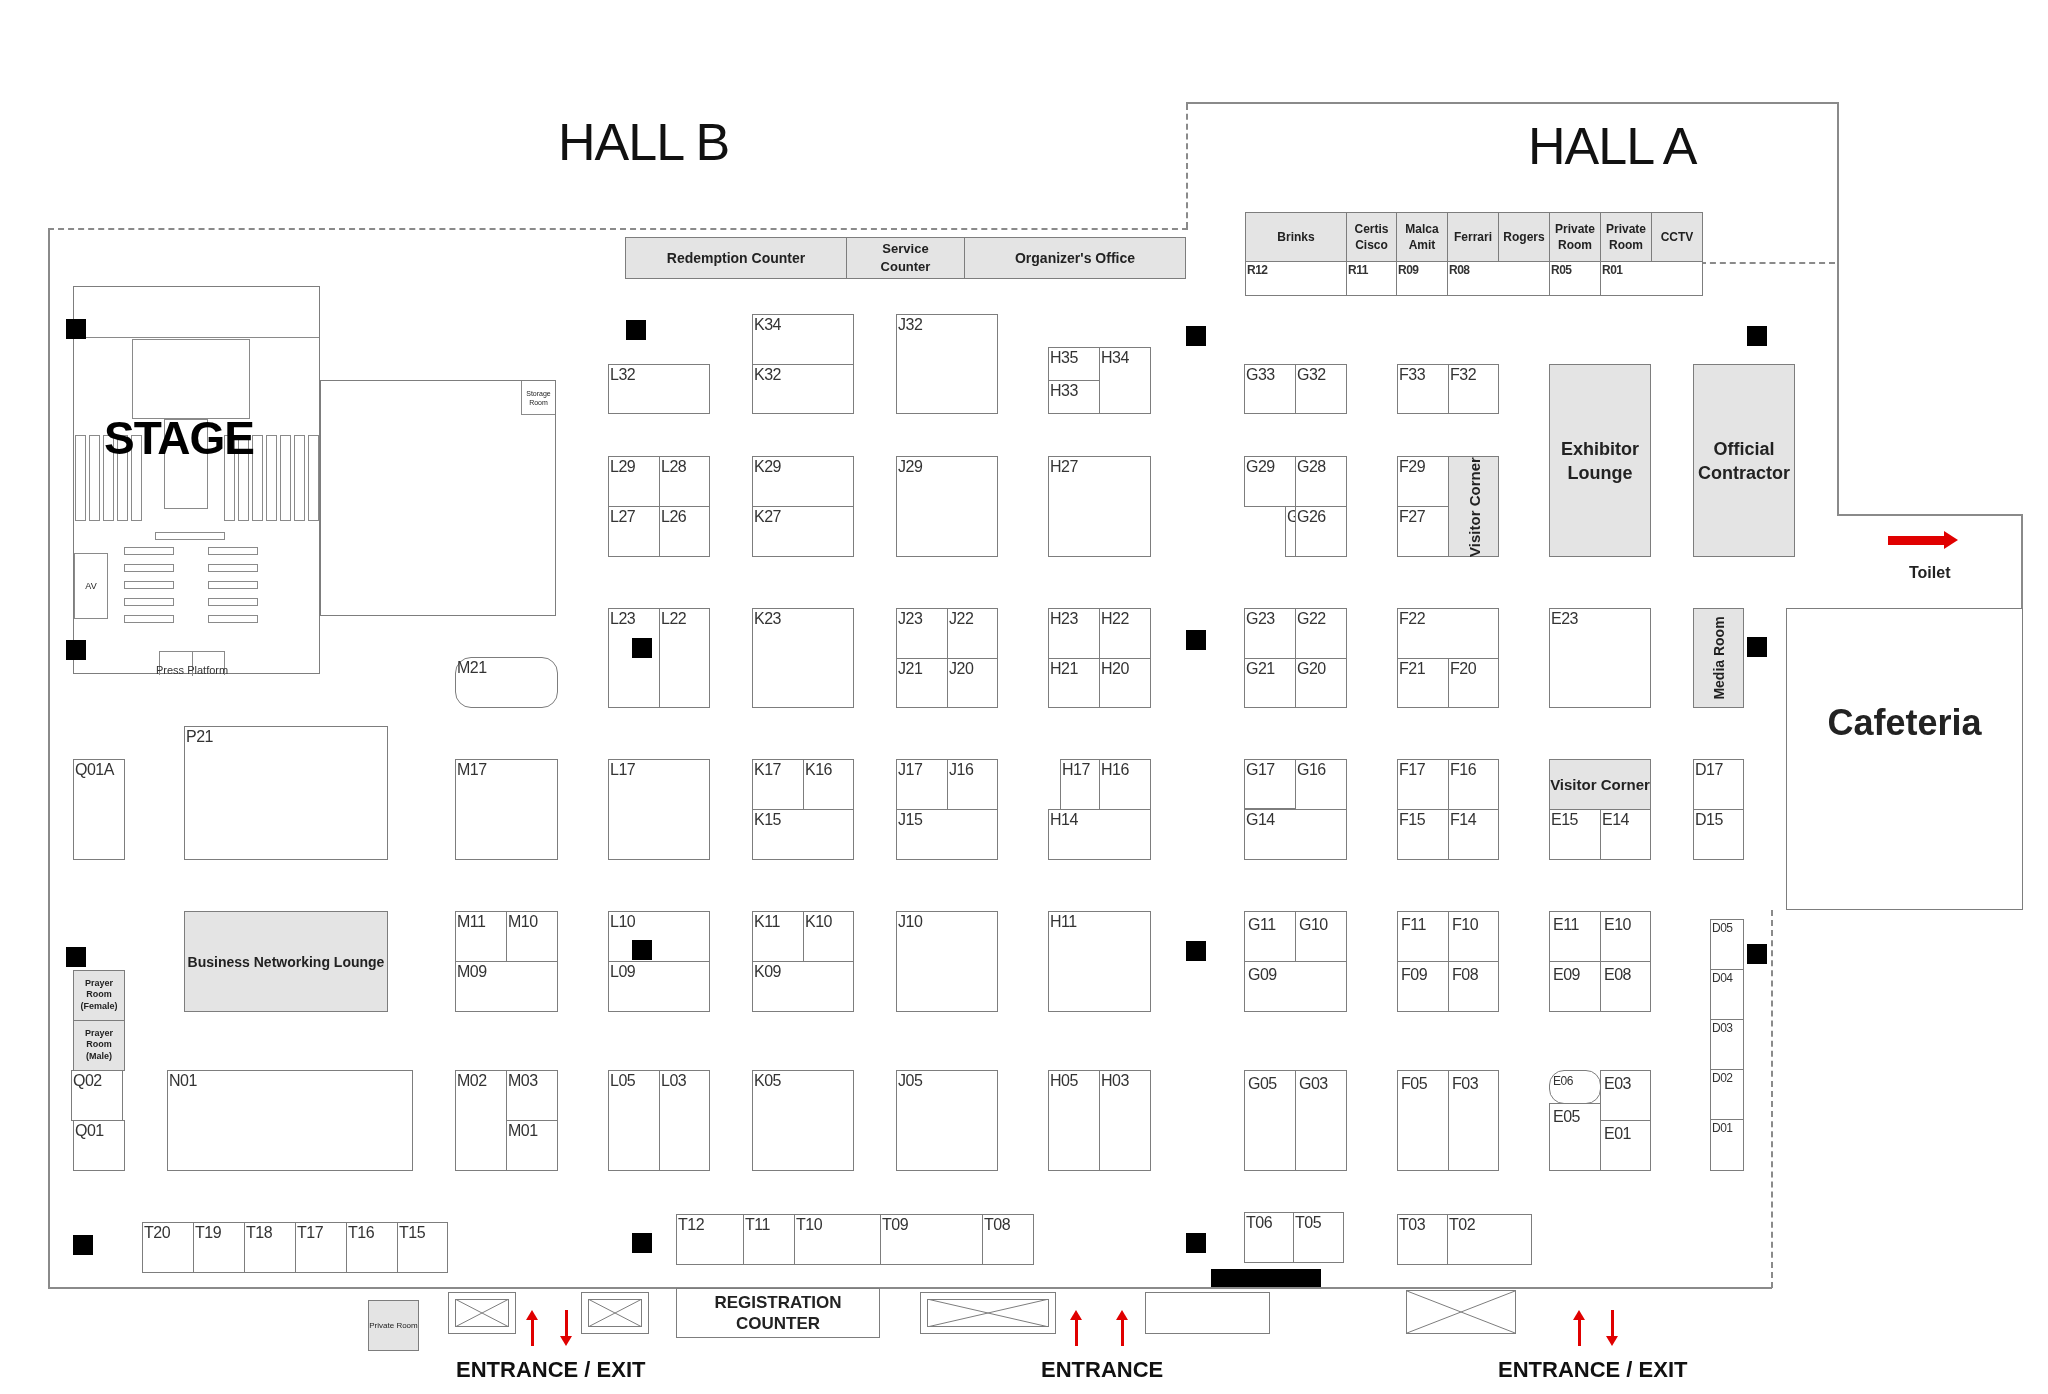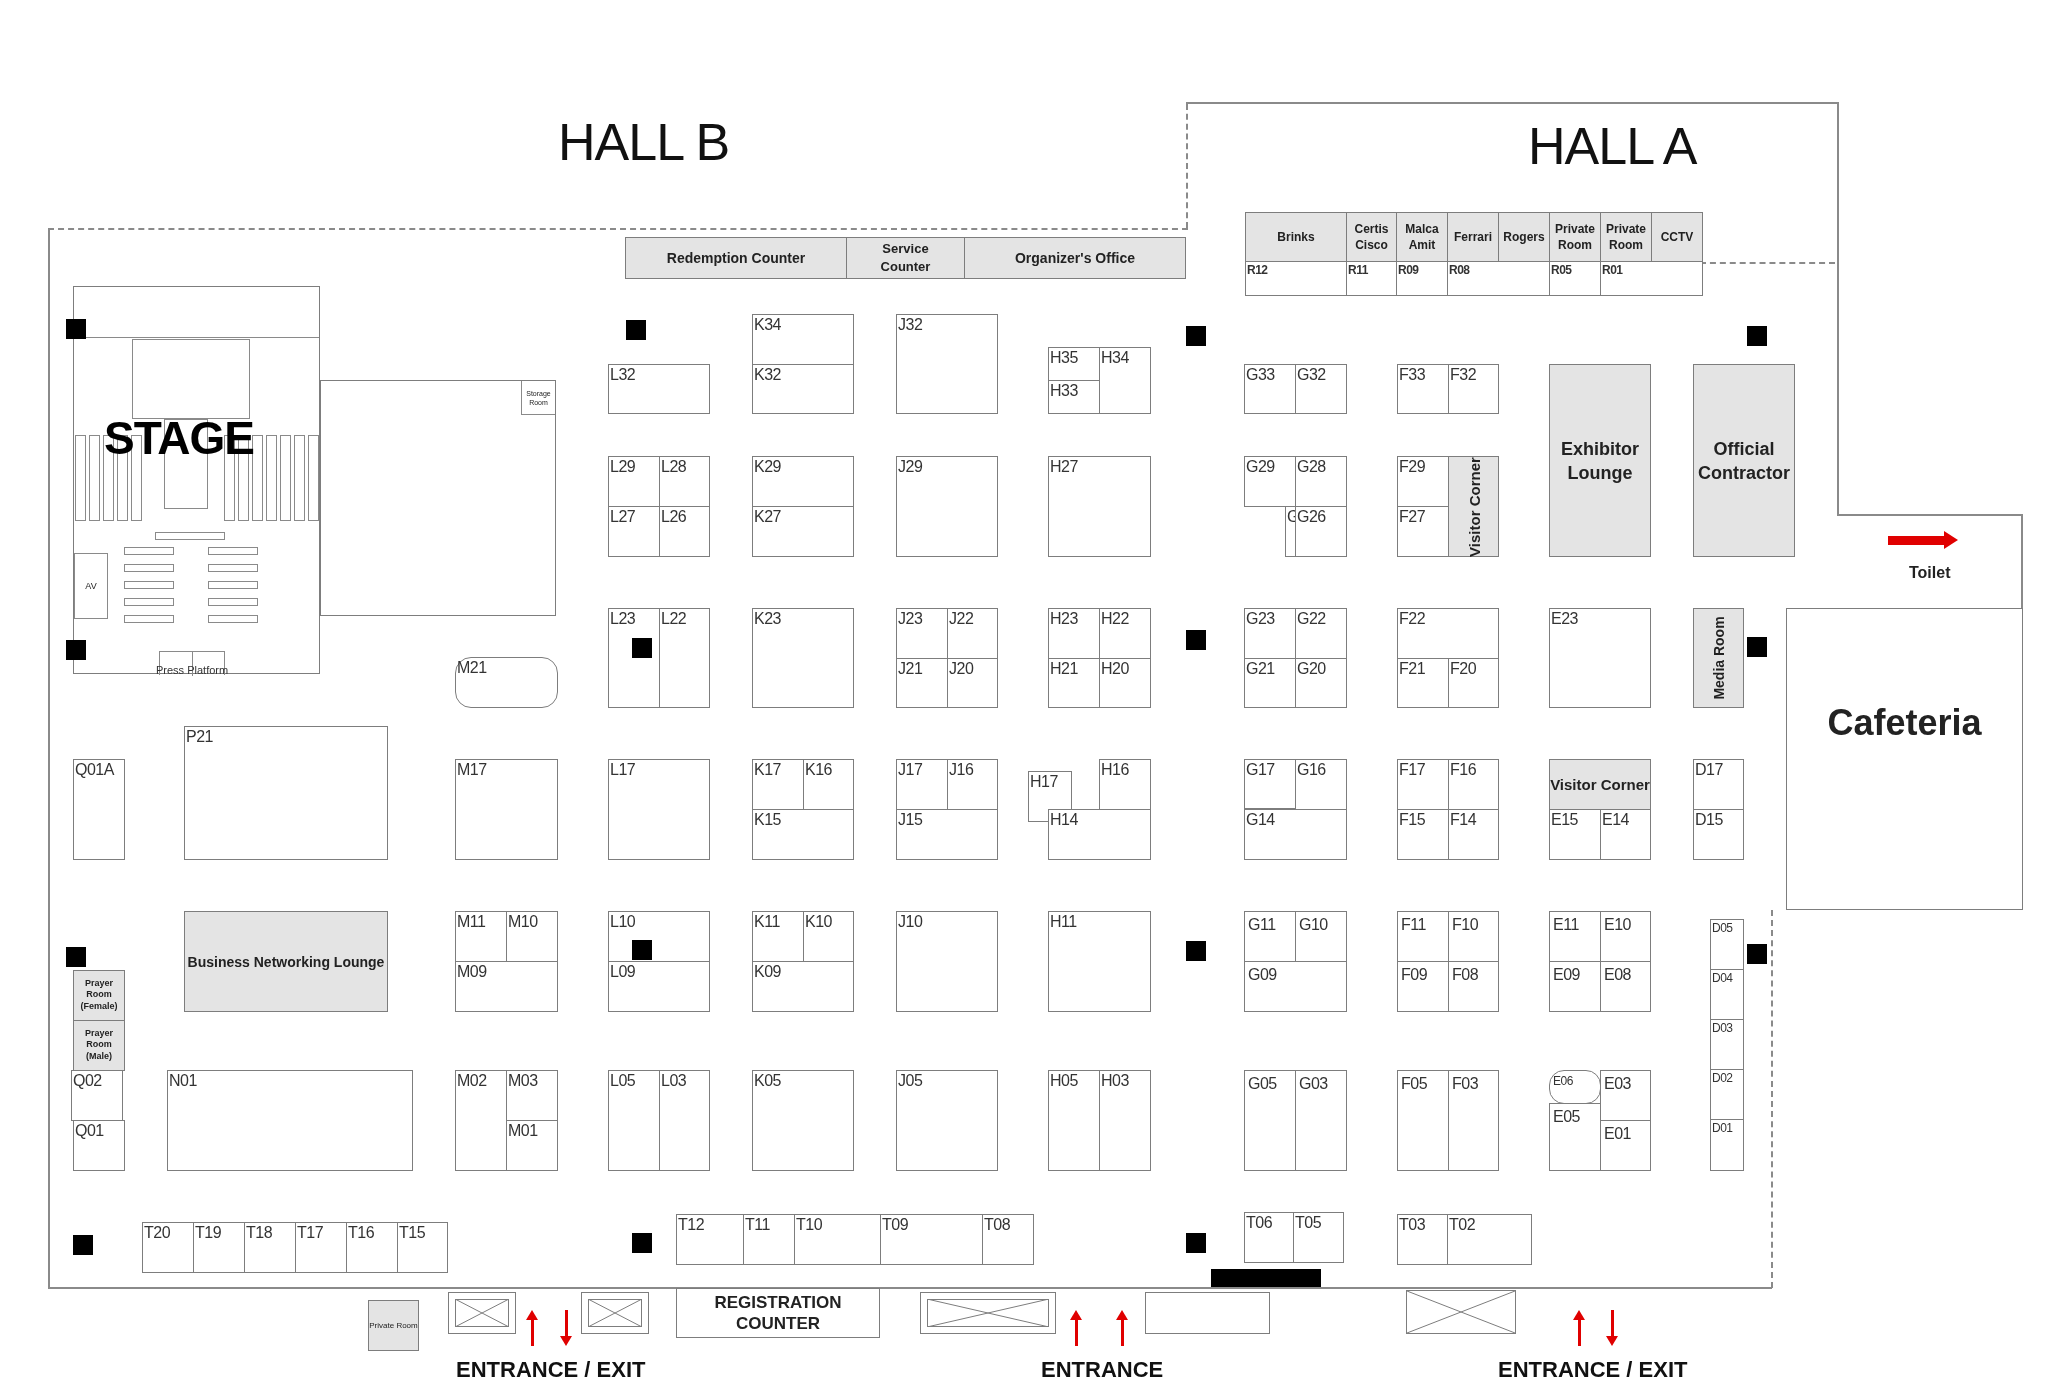--- a/index.html
+++ b/index.html
@@ -259,21 +259,21 @@
   </div>
 <div class="booth" style="left:896px;top:759px;width:52px;height:51px;">
     <span class="lbl">J17</span>
   </div>
 <div class="booth" style="left:947px;top:759px;width:51px;height:51px;">
     <span class="lbl">J16</span>
   </div>
 <div class="booth" style="left:896px;top:809px;width:102px;height:51px;">
     <span class="lbl">J15</span>
   </div>
-<div class="booth" style="left:1028px;top:759px;width:44px;height:51px;margin-top:12px;">
+<div class="booth" style="left:1060px;top:759px;width:44px;height:51px;">
     <span class="lbl">H17</span>
   </div>
 <div class="booth" style="left:1099px;top:759px;width:52px;height:51px;">
     <span class="lbl">H16</span>
   </div>
 <div class="booth" style="left:1048px;top:809px;width:103px;height:51px;">
     <span class="lbl">H14</span>
   </div>
 
 <div class="booth gray" style="left:184px;top:911px;width:204px;height:101px;">

